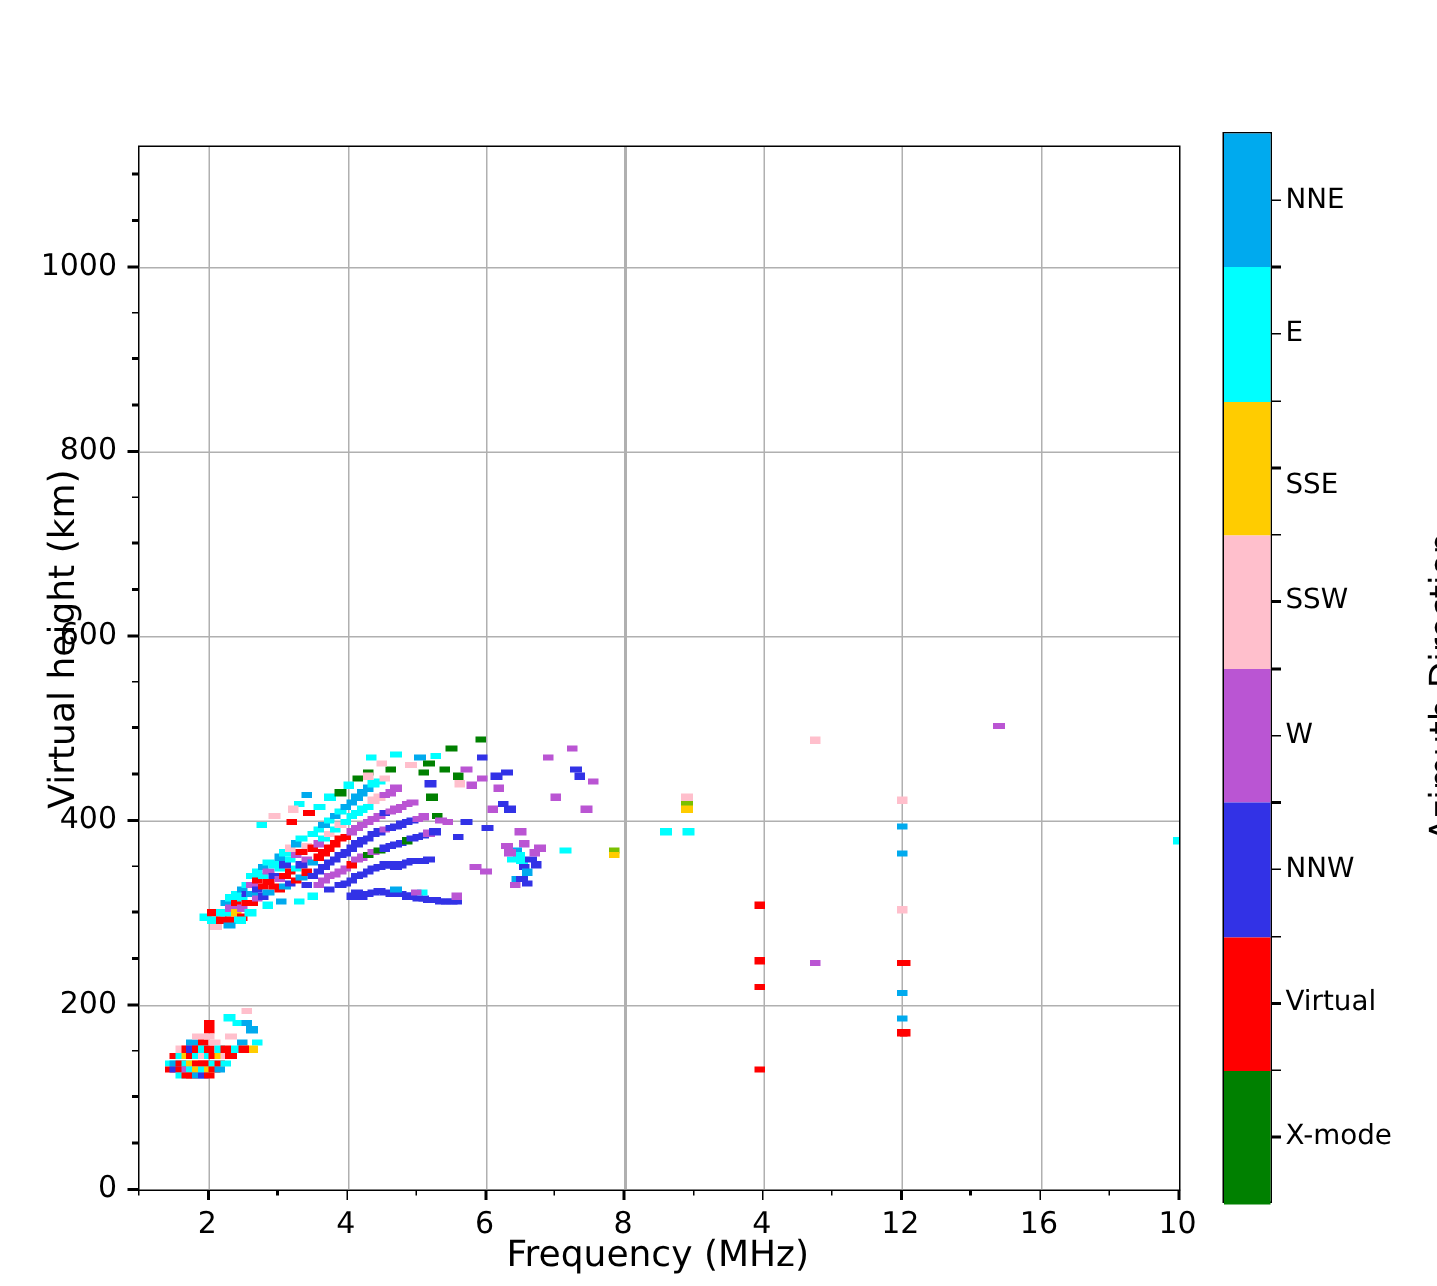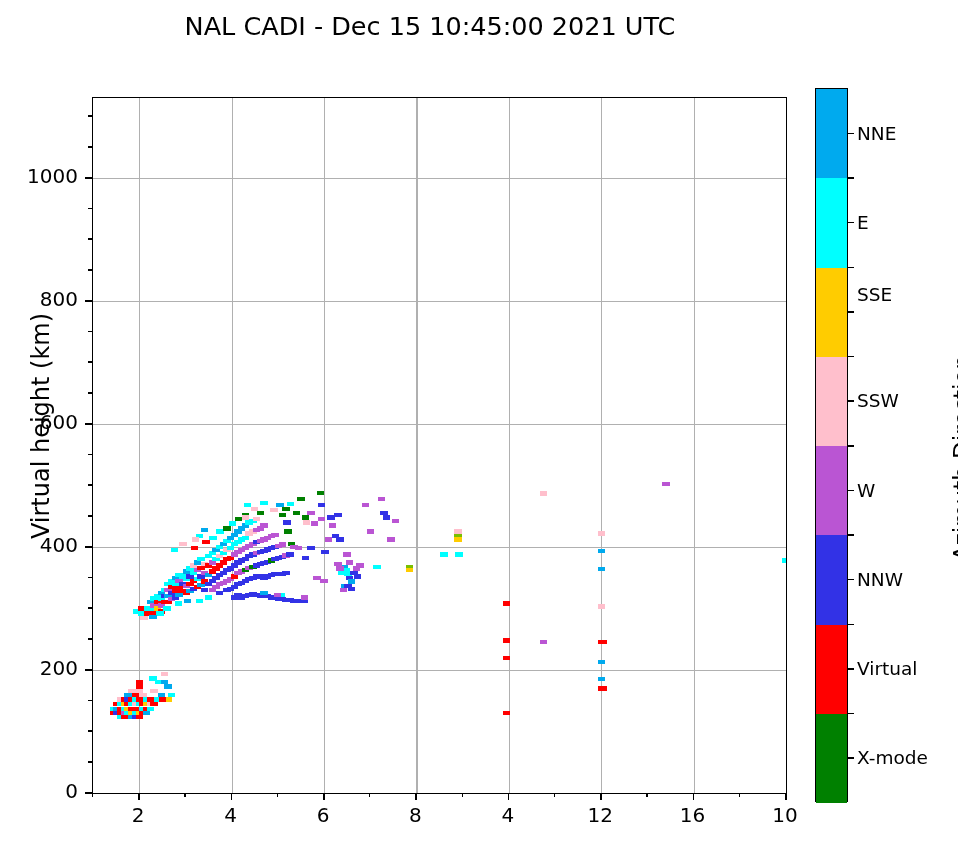--- a/index.html
+++ b/index.html
@@ -190,22 +190,22 @@
     color: #000000;
     transform: rotate(-90deg);
     transform-origin: center center;
   }
 </style>
 </head>
 <body>
 
 <div id="figure">
 
-  <div id="chart-title">NAL CADI - Dec 15 10:45:00 2021 UTC</div>
-
+
+  <div id="xlabel">Frequency (MHz)</div>
   <div id="ylabel">Virtual height (km)</div>
 
   <div id="axis-decor">
       <div class="tick-x-major" style="left: 138.2px;"></div>
       <div class="ticklabel-x" style="left: 138.2px;">2</div>
       <div class="tick-x-major" style="left: 230.6px;"></div>
       <div class="ticklabel-x" style="left: 230.6px;">4</div>
       <div class="tick-x-major" style="left: 323px;"></div>
       <div class="ticklabel-x" style="left: 323px;">6</div>
       <div class="tick-x-major" style="left: 415.4px;"></div>
@@ -658,21 +658,21 @@
       <div class="cb-seg" style="top: 535.5px; height: 89.25px; background: rgb(255, 0, 0);"></div>
       <div class="cb-seg" style="top: 624.75px; height: 89.25px; background: rgb(0, 128, 0);"></div>
     </div>
   <div id="cb-decor">
       <div class="cb-tick" style="top: 132.625px;"></div>
       <div class="cb-label" style="top: 132.625px;">NNE</div>
       <div class="cb-tick" style="top: 221.875px;"></div>
       <div class="cb-label" style="top: 221.875px;">E</div>
       <div class="cb-tick" style="top: 177.25px;"></div>
       <div class="cb-tick" style="top: 311.125px;"></div>
-      <div class="cb-label" style="top: 294px;">SSE</div>
+      <div class="cb-label" style="top: 323px;">SSE</div>
       <div class="cb-tick" style="top: 266.5px;"></div>
       <div class="cb-tick" style="top: 400.375px;"></div>
       <div class="cb-label" style="top: 400.375px;">SSW</div>
       <div class="cb-tick" style="top: 355.75px;"></div>
       <div class="cb-tick" style="top: 489.625px;"></div>
       <div class="cb-label" style="top: 489.625px;">W</div>
       <div class="cb-tick" style="top: 445px;"></div>
       <div class="cb-tick" style="top: 578.875px;"></div>
       <div class="cb-label" style="top: 578.875px;">NNW</div>
       <div class="cb-tick" style="top: 534.25px;"></div>

